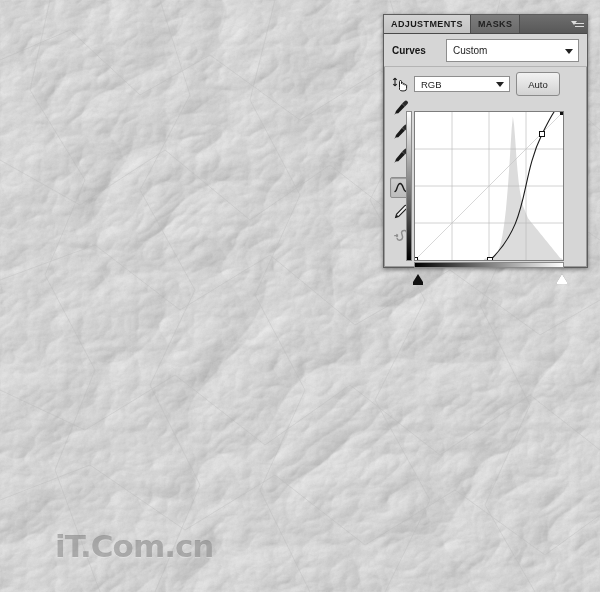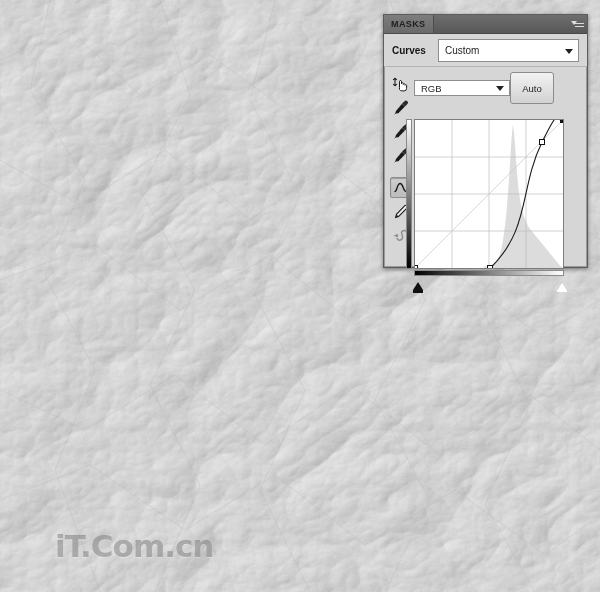--- a/index.html
+++ b/index.html
@@ -49,21 +49,21 @@
   .menu-glyph i:nth-child(1){top:0;width:9px;}
   .menu-glyph i:nth-child(2){top:3px;width:9px;}
   .menu-glyph i:nth-child(3){top:6px;width:9px;}
   .menu-glyph .tri{
     position:absolute;left:0;top:1px;width:0;height:0;
     border-left:3px solid transparent;border-right:3px solid transparent;
     border-top:4px solid #dcdcdc;background:none;
   }
 
   .row-curves{
-    display:flex;align-items:center;gap:12px;
+    display:flex;align-items:center;gap:20px;
     padding:5px 8px 4px 8px;
     background:#d6d6d6;
     border-bottom:1px solid #b4b4b4;
   }
   .row-curves .lbl{font-weight:bold;font-size:10px;color:#161616;}
   .combo{
     flex:1;height:23px;background:#fff;border:1px solid #8e8e8e;
     display:flex;align-items:center;padding:0 6px;font-size:10px;color:#1d1d1d;
     position:relative;box-sizing:border-box;
   }
@@ -82,24 +82,24 @@
     width:22px;height:21px;display:flex;align-items:center;justify-content:center;
     position:relative;
   }
   .tool.boxed{
     border:1px solid #8d8d8d;border-radius:2px;
     background:linear-gradient(#cfcfcf,#bcbcbc);
     box-shadow:inset 0 1px 1px rgba(0,0,0,.25);
     width:20px;height:19px;
   }
   .rightcol{flex:1;display:flex;flex-direction:column;}
-  .row-channel{display:flex;align-items:center;margin-bottom:15px;margin-top:1px;}
+  .row-channel{display:flex;align-items:center;gap:6px;margin-bottom:15px;margin-top:1px;}
   .combo.small{height:16px;font-size:9.5px;max-width:96px;}
   .btn-auto{
-    height:32px;min-width:44px;padding:0 8px;
+    height:24px;min-width:44px;padding:0 8px;
     background:linear-gradient(#f2f2f2,#d2d2d2);
     border:1px solid #8b8b8b;border-radius:3px;
     font-size:9.5px;color:#1c1c1c;display:flex;align-items:center;justify-content:center;
     box-sizing:border-box;
   }
 
   .graph-wrap{position:relative;width:150px;height:150px;}
   .graph{
     position:absolute;left:0;top:0;width:150px;height:150px;
     background:#fff;border:1px solid #7d7d7d;box-sizing:border-box;
@@ -192,20 +192,23 @@
         <path d="M0,560 L120,520 L240,575 L360,515 L480,570 L600,525"></path>
       </g>
     </svg>
   </div>
 
   <div class="watermark">iT.Com.cn</div>
 
   <div class="ps-panel">
 
     <div class="tabbar">
+      <div class="tab active">
+        <span>ADJUSTMENTS</span>
+      </div>
       <div class="tab">
         <span>MASKS</span>
       </div>
       <div class="tab-spacer"></div>
       <div class="panel-menu">
         <span class="menu-glyph">
           <span class="tri"></span>
             <i></i>
             <i></i>
             <i></i>

